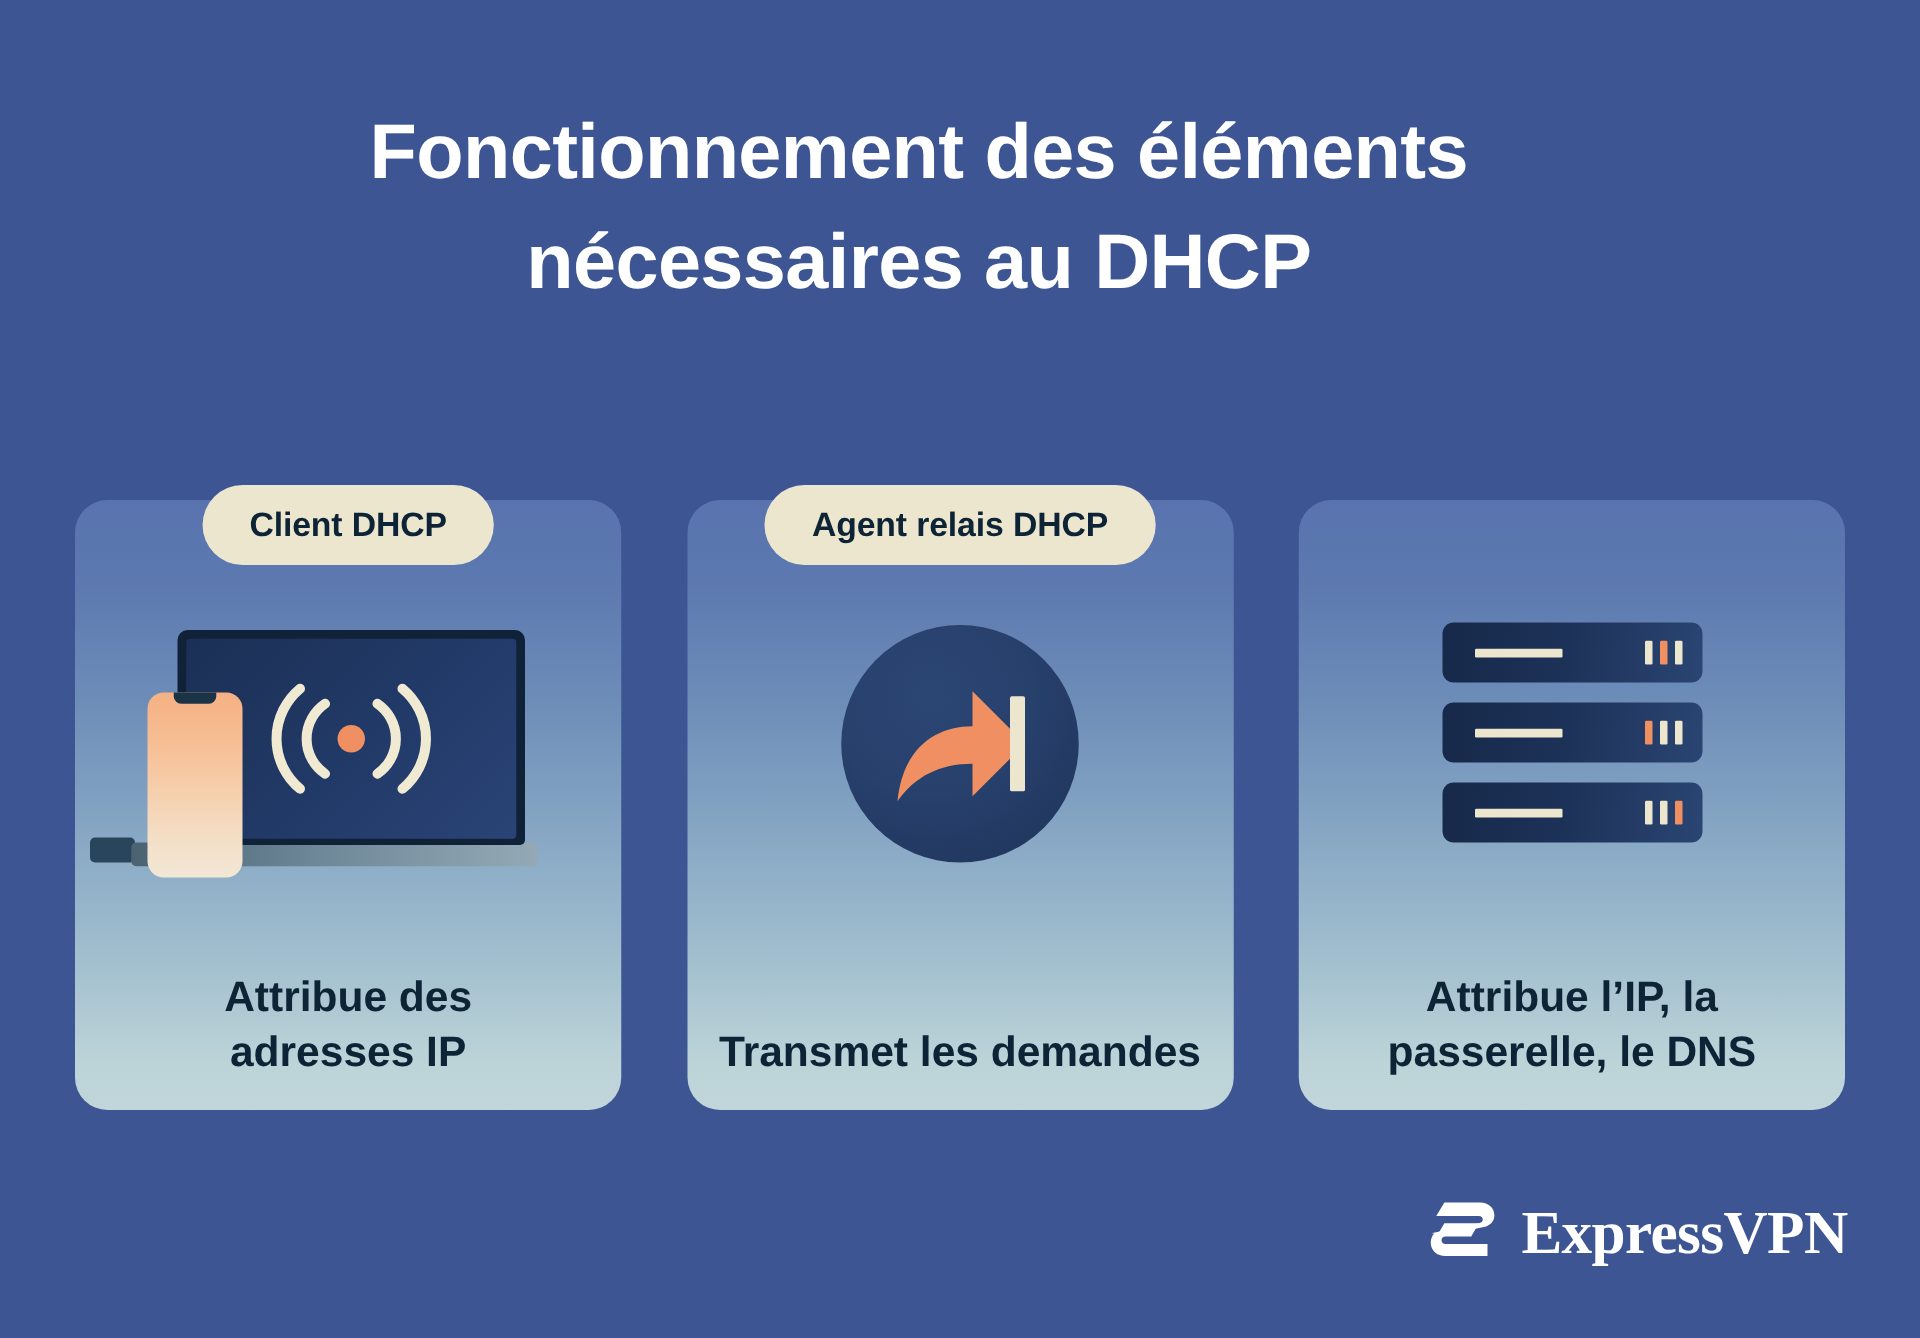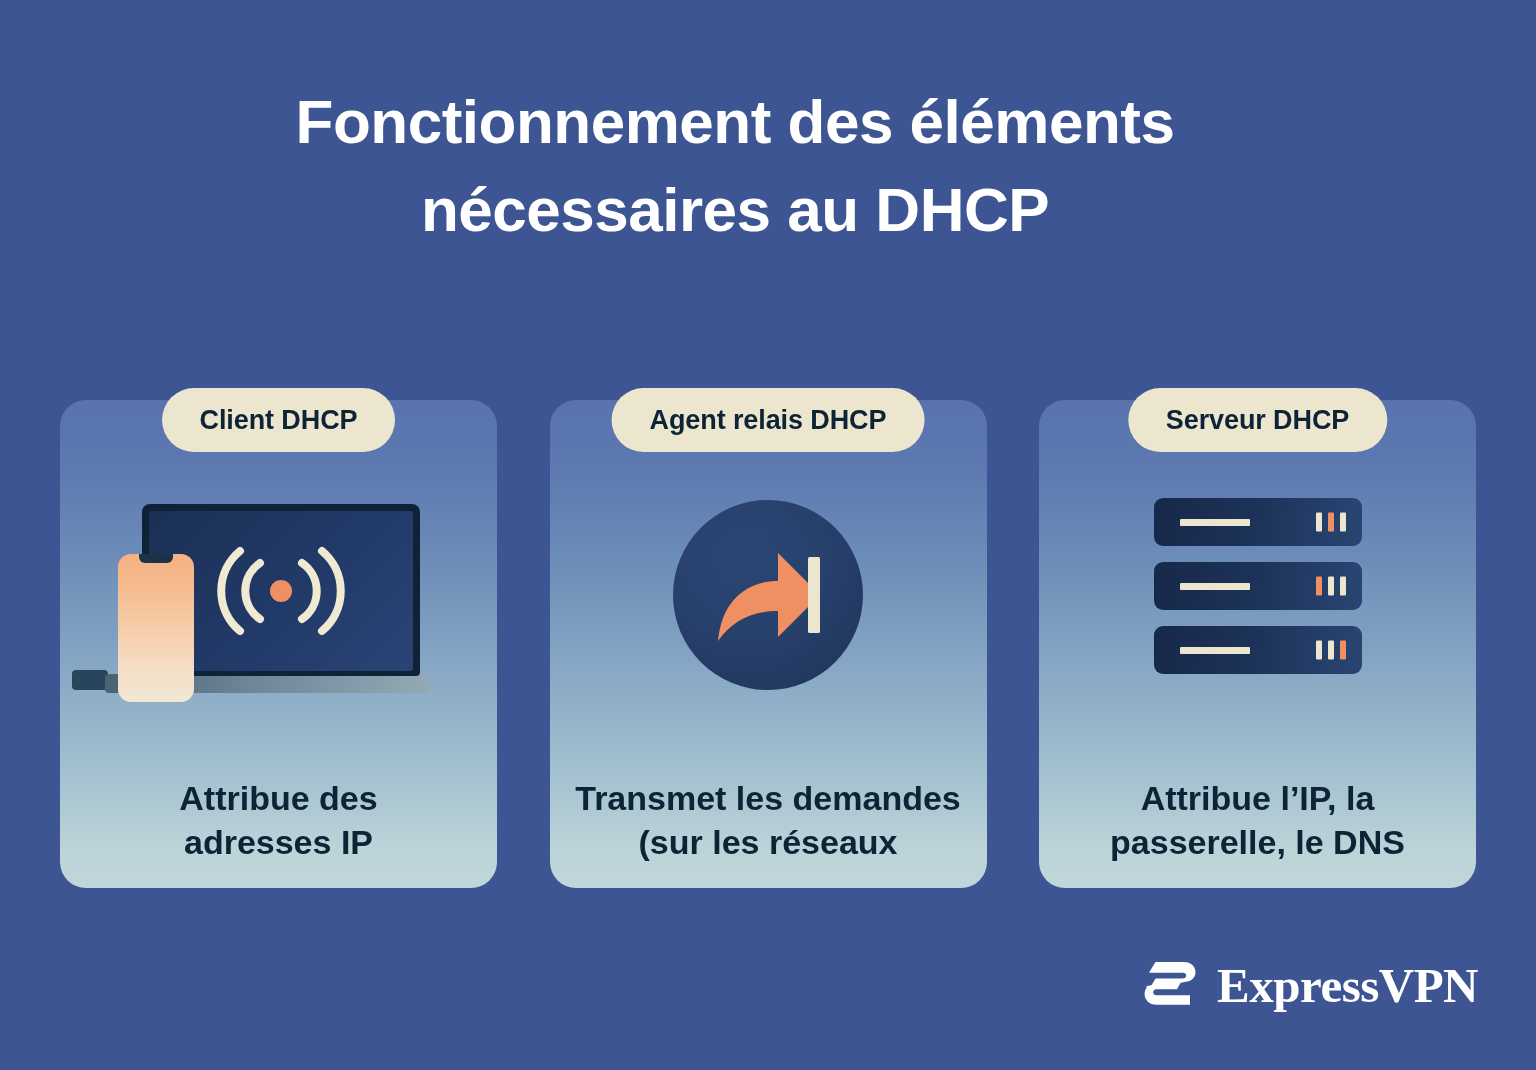--- a/index.html
+++ b/index.html
@@ -298,28 +298,24 @@
       <div class="relay-circle">
         <svg width="120" height="108" viewBox="0 0 120 108">
           <path d="M10 100 C14 58 40 40 70 40 L70 12 L112 54 L70 96 L70 70 C44 70 24 80 10 100 Z" fill="#ef8f62"></path>
           <rect x="100" y="16" width="12" height="76" rx="1.5" fill="#ece6ce"></rect>
         </svg>
       </div>
     </div>
 
     <div class="caption">
       <span class="ln">Transmet les demandes</span>
-      <span class="ln">(sur les réseaux</span>
     </div>
   </div>
 
   <div class="card">
-    <div class="pill">
-      <span>Serveur DHCP</span>
-    </div>
 
     <div class="art">
       <div class="servers">
         <div class="server">
           <div class="server-bar"></div>
           <div class="ticks">
             <div class="tick"></div>
             <div class="tick on"></div>
             <div class="tick"></div>
           </div>

